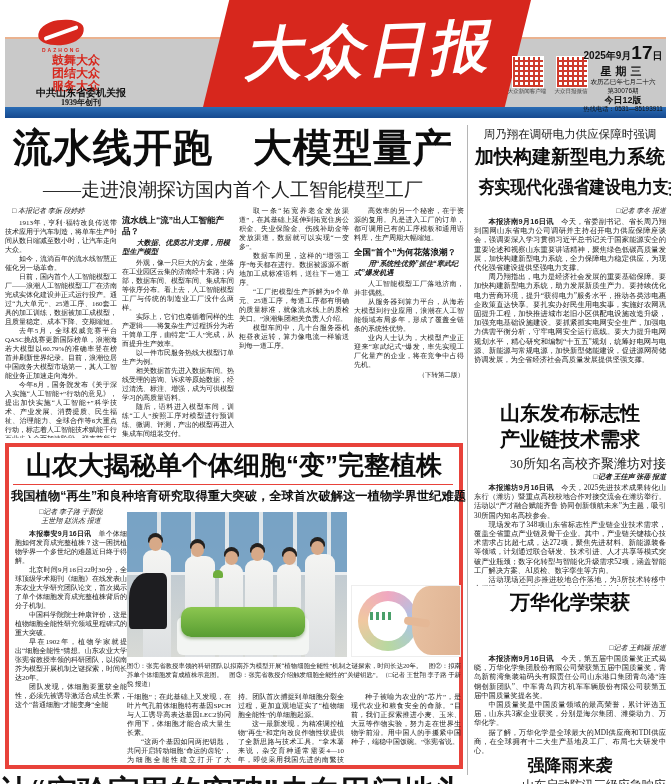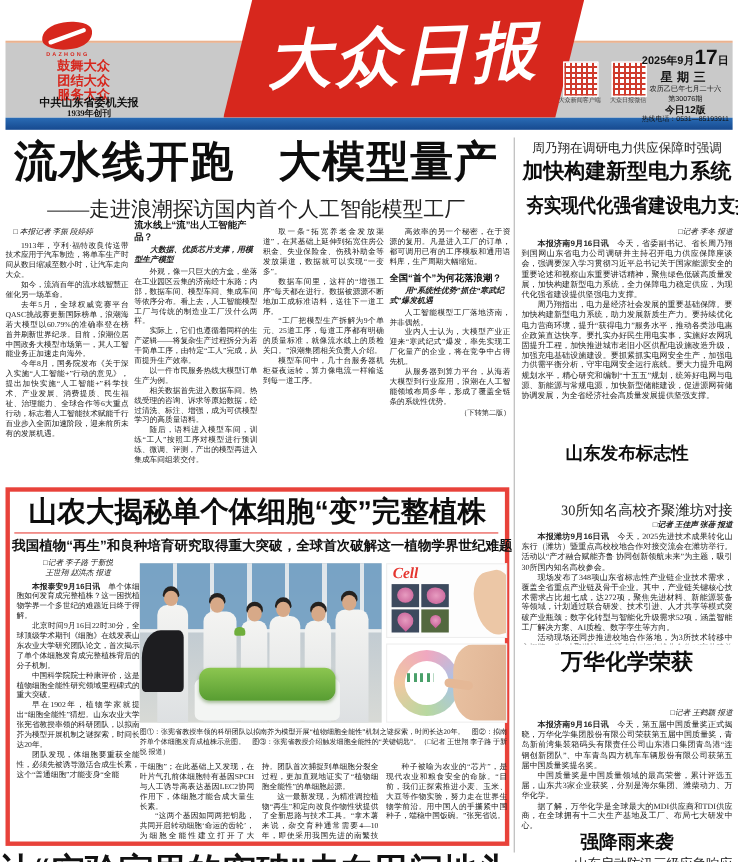--- a/index.html
+++ b/index.html
@@ -143,26 +143,27 @@
 
   <div class="abs v-divider"></div>
 
   <div class="abs main-headline">流水线开跑　大模型量产</div>
   <div class="abs main-subtitle">——走进浪潮探访国内首个人工智能模型工厂</div>
 
   <div class="abs ncol" style="left:5px;top:207px;width:112px;height:231px;">
     <p class="byl">□ 本报记者 李振 段婷婷</p>
     <p class="bp">1913年，亨利·福特改良传送带技术应用于汽车制造，将单车生产时间从数日缩减至数小时，让汽车走向大众。</p>
     <p class="bp">如今，流淌百年的流水线智慧正催化另一场革命。</p>
+    <p class="bp">日前，国内首个人工智能模型工厂——浪潮人工智能模型工厂在济南完成实体化建设并正式运行投产。通过“九大单元”、25道工序、160套工具的加工训练，数据被加工成模型，且质量稳定、成本下降、交期缩短。</p>
     <p class="bp">去年5月，全球权威竞赛平台QASC挑战赛更新国际榜单，浪潮海若大模型以60.79%的准确率登在榜首并刷新世界纪录。目前，浪潮位居中国政务大模型市场第一，其人工智能业务正加速走向海外。</p>
     <p class="bp">今年8月，国务院发布《关于深入实施“人工智能+”行动的意见》，提出加快实施“人工智能+”科学技术、产业发展、消费提质、民生福祉、治理能力、全球合作等6大重点行动，标志着人工智能技术赋能千行百业步入全面加速阶段，迎来前所未有的发展机遇。</p>
 
   </div>
 
-  <div class="abs ncol" style="left:122px;top:195px;width:112px;height:231px;">
+  <div class="abs ncol" style="left:122px;top:211px;width:112px;height:231px;">
     <p class="subhead-sm">流水线上“流”出人工智能产品？</p>
     <p class="lead-sm">大数据、优质芯片支撑，用模型生产模型</p>
     <p class="bp">外观，像一只巨大的方盒，坐落在工业园区云集的济南经十东路；内部，数据车间、模型车间、集成车间等依序分布。看上去，人工智能模型工厂与传统的制造业工厂没什么两样。</p>
     <p class="bp">实际上，它们也遵循着同样的生产逻辑——将复杂生产过程拆分为若干简单工序，由特定“工人”完成，从而提升生产效率。</p>
     <p class="bp">以一件市民服务热线大模型订单生产为例。</p>
     <p class="bp">相关数据首先进入数据车间。热线受理的咨询、诉求等原始数据，经过清洗、标注、增强，成为可供模型学习的高质量语料。</p>
     <p class="bp">随后，语料进入模型车间，训练“工人”按照工序对模型进行预训练、微调、评测，产出的模型再进入集成车间组装交付。</p>
   </div>
 
   <div class="abs ncol" style="left:239px;top:207px;width:110px;height:231px;">
@@ -170,35 +171,36 @@
     <p class="bp">数据车间里，这样的“增强工序”每天都在进行。数据被源源不断地加工成标准语料，送往下一道工序。</p>
     <p class="bp">“工厂把模型生产拆解为9个单元、25道工序，每道工序都有明确的质量标准，就像流水线上的质检关口。”浪潮集团相关负责人介绍。</p>
     <p class="bp">模型车间中，几十台服务器机柜昼夜运转，算力像电流一样输送到每一道工序。</p>
   </div>
 
   <div class="abs ncol" style="left:354px;top:207px;width:110px;height:231px;">
     <p class="bp">高效率的另一个秘密，在于资源的复用。凡是进入工厂的订单，都可调用已有的工序模板和通用语料库，生产周期大幅缩短。</p>
     <p class="subhead-sm">全国“首个”为何花落浪潮？</p>
     <p class="lead-sm">用“系统性优势”抓住“寒武纪式”爆发机遇</p>
     <p class="bp">人工智能模型工厂落地济南，并非偶然。</p>
+    <p class="bp">从服务器到算力平台，从海若大模型到行业应用，浪潮在人工智能领域布局多年，形成了覆盖全链条的系统性优势。</p>
     <p class="bp">业内人士认为，大模型产业正迎来“寒武纪式”爆发，率先实现工厂化量产的企业，将在竞争中占得先机。</p>
-    <p class="bp">从服务器到算力平台，从海若大模型到行业应用，浪潮在人工智能领域布局多年，形成了覆盖全链条的系统性优势。</p>
     <p class="turn-note">（下转第二版）</p>
   </div>
 
   <div class="abs r-kicker">周乃翔在调研电力供应保障时强调</div>
   <div class="abs r-h" style="left:472px;top:142px;width:196px;font-size:19px;line-height:30px;">加快构建新型电力系统</div>
   <div class="abs r-h" style="left:466px;top:172px;width:208px;font-size:18px;line-height:30px;transform:scaleX(0.88);transform-origin:center;">夯实现代化强省建设电力支撑</div>
   <div class="abs r-byl" style="left:474px;top:206px;width:192px;">□记者 李冬 报道</div>
   <div class="abs rbody" style="left:474px;top:217px;width:192px;height:181px;">
     <p><b class="dl-bold">本报济南9月16日讯</b><span>　今天，省委副书记、省长周乃翔到国网山东省电力公司调研并主持召开电力供应保障座谈会，强调要深入学习贯彻习近平总书记关于国家能源安全的重要论述和视察山东重要讲话精神，聚焦绿色低碳高质量发展，加快构建新型电力系统，全力保障电力稳定供应，为现代化强省建设提供坚强电力支撑。</span></p>
     <p>周乃翔指出，电力是经济社会发展的重要基础保障。要加快构建新型电力系统，助力发展新质生产力。要持续优化电力营商环境，提升“获得电力”服务水平，推动各类涉电惠企政策直达快享。要扎实办好民生用电实事，实施好农网巩固提升工程，加快推进城市老旧小区供配电设施改造升级，加强充电基础设施建设。要抓紧抓实电网安全生产，加强电力供需平衡分析，守牢电网安全运行底线。要大力提升电网规划水平，精心研究和编制“十五五”规划，统筹好电网与电源、新能源与常规电源，加快新型储能建设，促进源网荷储协调发展，为全省经济社会高质量发展提供坚强支撑。</p>
   </div>
 
-  <div class="abs r-h" style="left:474px;top:400px;width:192px;font-size:16px;line-height:26px;">山东发布标志性</div>
+  <div class="abs r-h" style="left:474px;top:400px;width:192px;font-size:20px;line-height:26px;">山东发布标志性</div>
+  <div class="abs r-h" style="left:474px;top:426px;width:192px;font-size:20px;line-height:26px;">产业链技术需求</div>
   <div class="abs r-sub" style="left:474px;top:455px;width:192px;">30所知名高校齐聚潍坊对接</div>
   <div class="abs r-byl" style="left:474px;top:472px;width:192px;font-weight:bold;">□记者 王佳声 张蓓 报道</div>
   <div class="abs rbody" style="left:474px;top:483px;width:192px;height:103px;">
     <p><b class="dl-bold">本报潍坊9月16日讯</b><span>　今天，2025先进技术成果转化山东行（潍坊）暨重点高校校地合作对接交流会在潍坊举行。活动以“产才融合赋能齐鲁 协同创新领航未来”为主题，吸引30所国内知名高校参会。</span></p>
     <p>现场发布了348项山东省标志性产业链企业技术需求，覆盖全省重点产业链及骨干企业。其中，产业链关键核心技术需求占比超七成，达272项，聚焦先进材料、新能源装备等领域，计划通过联合研发、技术引进、人才共享等模式突破产业瓶颈；数字化转型与智能化升级需求52项，涵盖智能工厂解决方案、AI质检、数字孪生等方向。</p>
     <p>活动现场还同步推进校地合作落地，为3所技术转移中心揭牌，为“才聚潍坊—直通名校”招生就业合作16家共建单位授牌；潍坊市同步发布“9+3+N”产业链技术需求。</p>
   </div>
 
   <div class="abs r-h" style="left:474px;top:589px;width:192px;font-size:20px;line-height:26px;">万华化学荣获</div>
   <div class="abs r-byl" style="left:474px;top:643px;width:192px;">□记者 王鹤颖 报道</div>
@@ -253,36 +255,20 @@
           <div class="p-hair"></div>
           <div class="p-head"></div>
         </div>
       <div class="potplant"></div>
       <div class="microscope"></div>
       <div class="tray">
           <div class="seedlings"></div>
         </div>
     </div>
 
-    <div class="photo cellimg" style="left:342px;top:65px;width:110px;height:68px;">
-      <div class="cell-logo">Cell</div>
-      <div class="ctile" style="left:4px;top:18px;">
-          <div class="cblob"></div>
-        </div>
-      <div class="ctile" style="left:31px;top:18px;">
-          <div class="cblob" style="width:17px;height:15px;border-radius:45% 55% 50% 50%;"></div>
-        </div>
-      <div class="ctile" style="left:4px;top:41px;">
-          <div class="cblob cheart"></div>
-        </div>
-      <div class="ctile green" style="left:31px;top:41px;">
-          <div class="cblob cheart" style="width:10px;height:10px;left:8px;top:5px;"></div>
-        </div>
-      <div class="hand1"></div>
-    </div>
 
     <div class="photo diagimg" style="left:342px;top:138px;width:110px;height:72px;">
       <div class="ring">
           <div class="ring-hole"></div>
         </div>
       <div class="ring-marks"></div>
       <div class="hand2"></div>
       <div class="finger"></div>
     </div>
 

